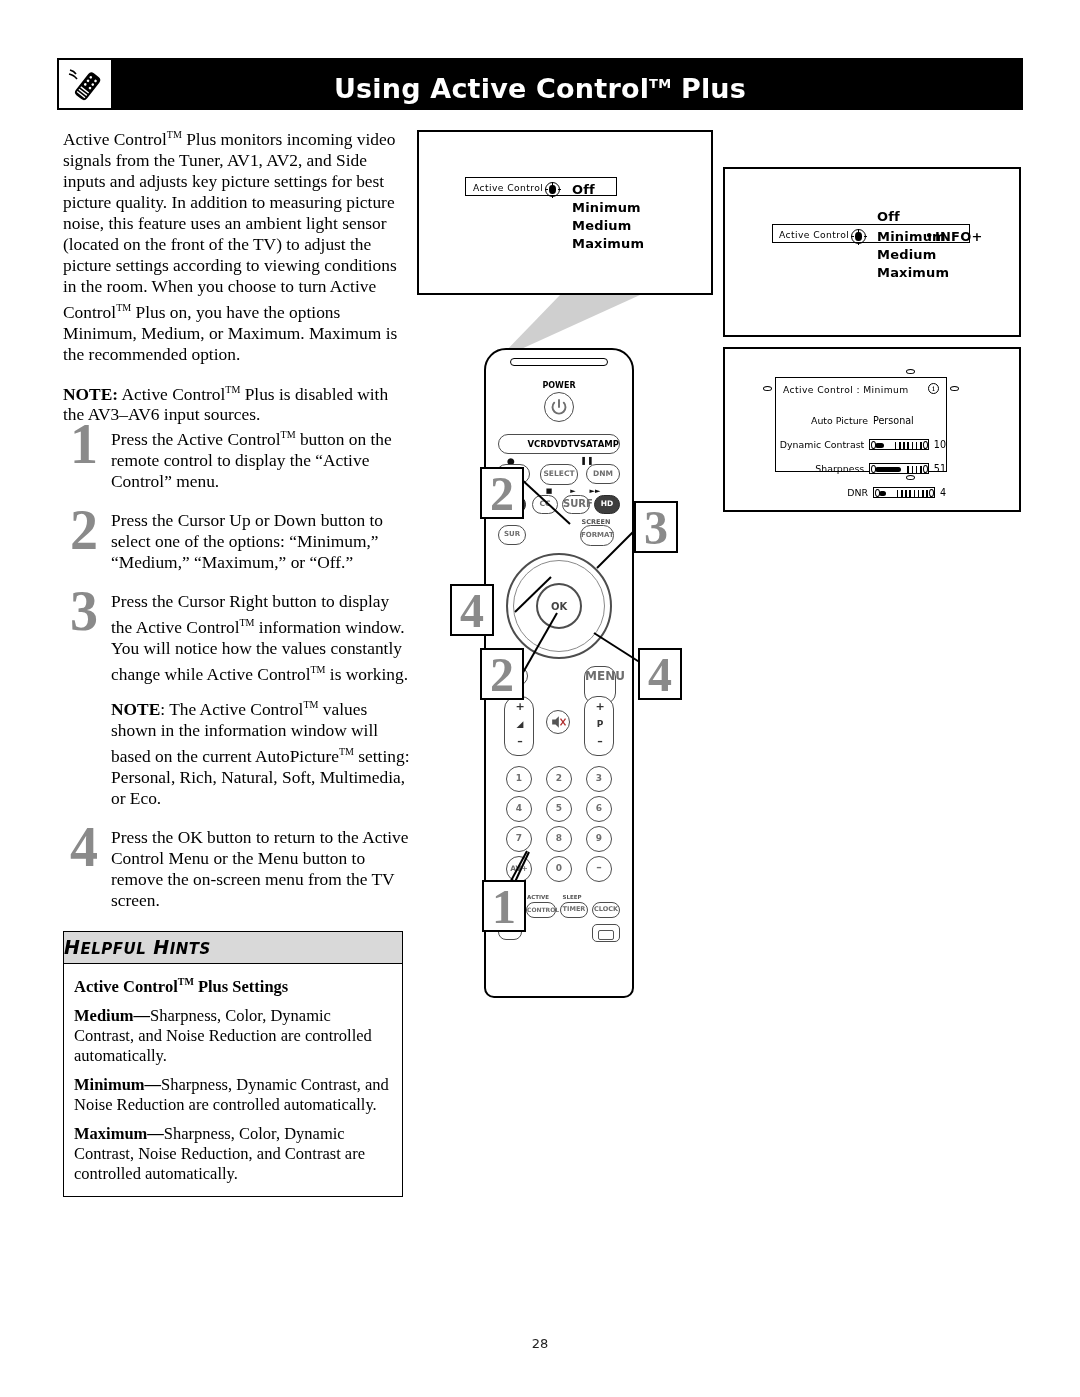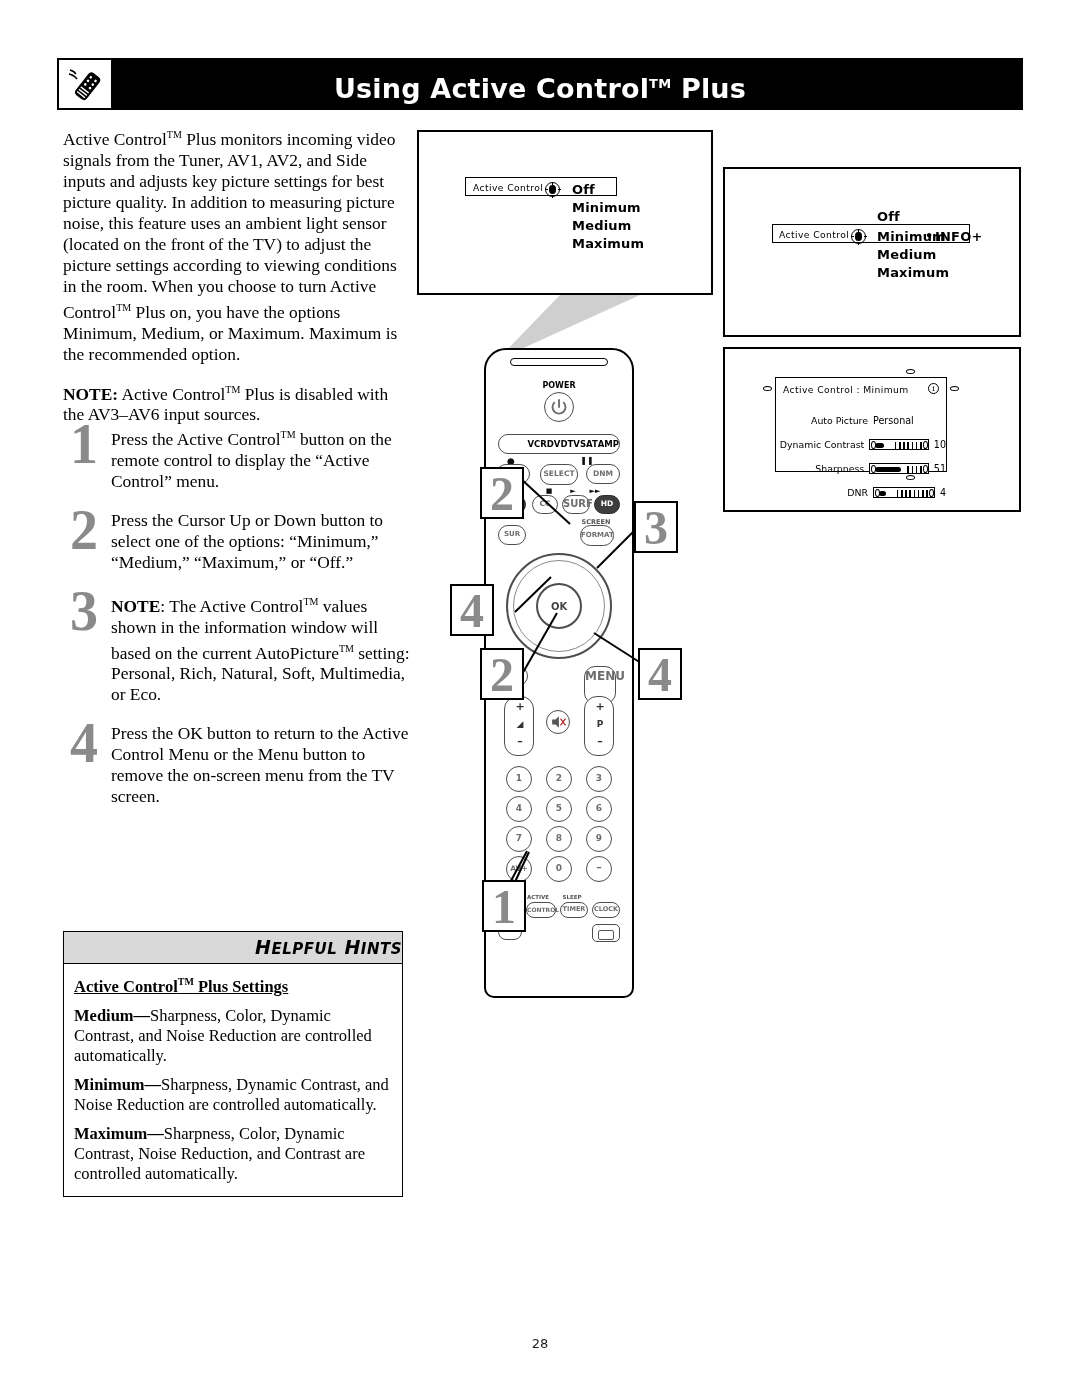--- a/index.html
+++ b/index.html
@@ -25,26 +25,26 @@
   .step{position:relative;min-height:30px;margin-bottom:18px;}
   .step-num{position:absolute;left:0;top:-8px;width:42px;text-align:center;
             font-family:"Liberation Serif",serif;font-weight:bold;font-size:56px;line-height:56px;color:#8a8a8a;}
   .step-txt{margin-left:48px;font-size:17.4px;line-height:21.0px;}
   .step-txt sup{font-size:10px;vertical-align:super;}
   .substep{margin-left:48px;font-size:17.4px;line-height:21.0px;margin-top:10px;}
   .substep sup{font-size:10px;vertical-align:super;}
 
   
   .hints{position:absolute;left:63px;top:931px;width:338px;border:1.5px solid #000;background:#fff;}
-  .hints-head{background:#d9d9d9;border-bottom:1.5px solid #000;text-align:right;
+  .hints-head{background:#d9d9d9;border-bottom:1.5px solid #000;text-align:left;
               font-family:"DejaVu Sans",sans-serif;font-style:italic;font-weight:bold;font-size:19px;padding:4px 0 5px 0;
               letter-spacing:.5px;}
   .hints-head .sc{font-size:15px;}
   .hints-body{padding:8px 10px 12px 10px;}
-  .hints-title{font-size:16.5px;font-weight:bold;line-height:20px;margin-bottom:9px;text-decoration:underline;}
+  .hints-title{font-size:16.5px;font-weight:bold;line-height:20px;margin-bottom:9px;}
   .hints-title sup{font-size:10px;vertical-align:super;}
   .hint-p{font-size:16.5px;line-height:20px;margin:0 0 9px 0;}
 
   
   .tv{position:absolute;border:2px solid #000;background:#fff;box-sizing:border-box;}
   #tv1{left:417px;top:130px;width:296px;height:165px;}
   #tv2{left:723px;top:167px;width:298px;height:170px;}
   #tv3{left:723px;top:347px;width:298px;height:165px;}
 
   .osd{position:absolute;font-family:"DejaVu Sans",sans-serif;}
@@ -144,20 +144,21 @@
       <div class="step-txt"><span>Press the Active Control</span><sup>TM</sup><span> button on the remote control to display the “Active Control” menu.</span></div>
     </div>
 
     <div class="step">
       <div class="step-num">2</div>
       <div class="step-txt">Press the Cursor Up or Down button to select one of the options: “Minimum,” “Medium,” “Maximum,” or “Off.”</div>
     </div>
 
     <div class="step">
       <div class="step-num">3</div>
+      <div class="step-txt"><span>Press the Cursor Right button to display the Active Control</span><sup>TM</sup><span> information window. You will notice how the values constantly change while Active Control</span><sup>TM</sup><span> is working.</span></div>
       <div class="substep"><span class="b">NOTE</span><span>: The Active Control</span><sup>TM</sup><span> values shown in the information window will based on the current AutoPicture</span><sup>TM</sup><span> setting: Personal, Rich, Natural, Soft, Multimedia, or Eco.</span></div>
     </div>
 
     <div class="step" style="margin-top:14px;">
       <div class="step-num">4</div>
       <div class="step-txt">Press the OK button to return to the Active Control Menu or the Menu button to remove the on-screen menu from the TV screen.</div>
     </div>
 
   </div>
 

